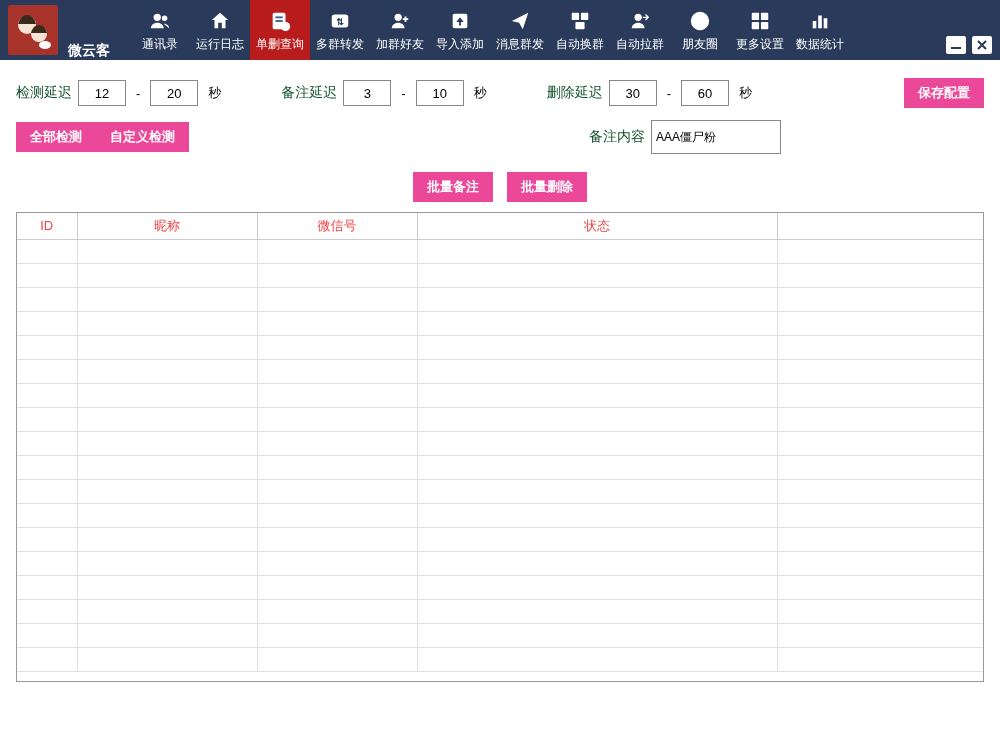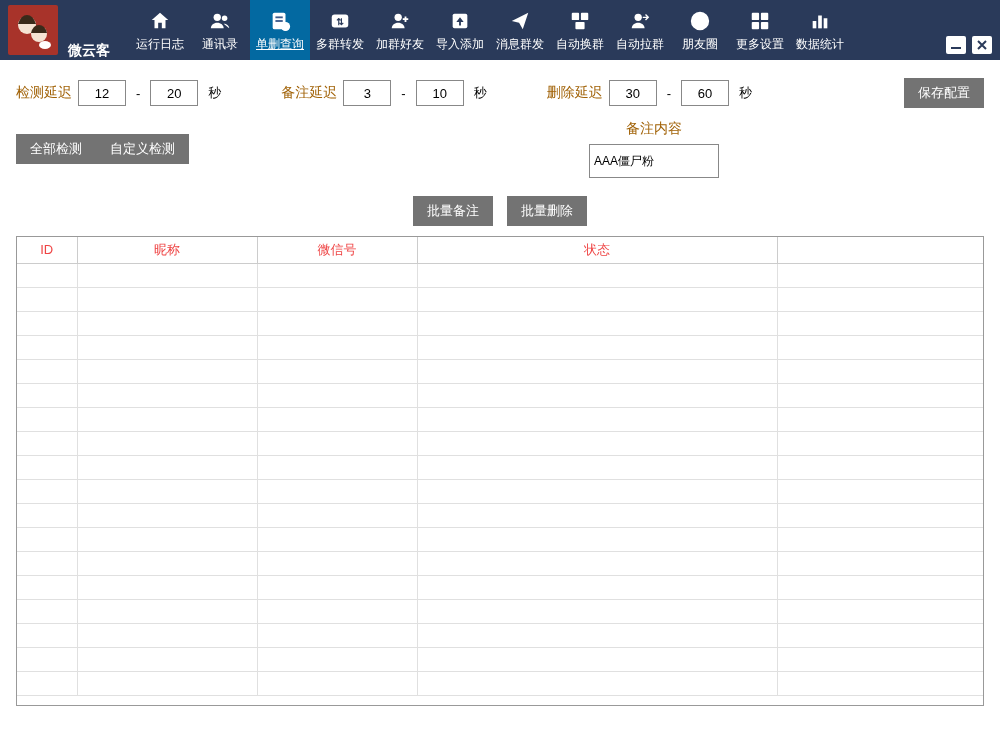--- a/index.html
+++ b/index.html
@@ -42,22 +42,21 @@
   display: flex;
   flex-direction: column;
   align-items: center;
   justify-content: center;
   color: #fff;
   font-size: 12px;
   cursor: pointer;
   padding: 4px 0;
 }
 .nav-item.active {
-  background: #0369a1;
-  text-decoration: underline;
+  background: #b91c1c;
 }
 .nav-item .icon {
   height: 26px;
   display: flex;
   align-items: center;
   justify-content: center;
   margin-bottom: 2px;
 }
 .nav-item svg { fill: #fff; }
 .win-controls {
@@ -90,46 +89,47 @@
   display: flex;
   align-items: center;
 }
 .group {
   display: flex;
   align-items: center;
   gap: 6px;
 }
 .label {
   font-size: 14px;
-  color: #a16207;
+  color: #14532d;
 }
 .num-input {
   width: 48px;
   height: 26px;
   border: 1px solid #888;
   text-align: center;
   font-size: 13px;
 }
 .text-input {
   width: 130px;
   height: 24px;
   border: 1px solid #888;
   padding: 16px 4px;
   font-size: 12px;
 }
 .dash { margin: 0 4px; }
 .unit { margin-left: 4px; }
 .btn {
-  background: #737373;
+  background: #ec4899;
   color: #fff;
   border: none;
   padding: 6px 14px;
   font-size: 13px;
   cursor: pointer;
   font-family: inherit;
+  font-weight: bold;
 }
 .btn-row {
   display: flex;
 }
 .right-btns {
   display: flex;
   justify-content: center;
   gap: 14px;
   padding: 8px 16px 10px;
 }
@@ -177,35 +177,35 @@
       <path d="M18 23 Q20 15 26 15 Q32 15 34 23" fill="#3a2a1a"></path>
       <ellipse cx="32" cy="35" rx="6" ry="4" fill="#fff"></ellipse>
     </svg>
   </div>
   <div class="app-name">微云客</div>
 
   <div class="nav">
     <div class="nav-item">
       <span class="icon">
         <svg width="22" height="22" viewBox="0 0 24 24">
-            <path d="M12 3l9 8h-3v9h-4v-6h-4v6H6v-9H3z"></path>
-          </svg>
-      </span>
-      <span>运行日志</span>
-    </div>
-    <div class="nav-item">
-      <span class="icon">
-        <svg width="22" height="22" viewBox="0 0 24 24">
             <circle cx="9" cy="8" r="4"></circle>
             <path d="M2 20c0-3.3 3.1-6 7-6s7 2.7 7 6"></path>
             <circle cx="17" cy="9" r="3"></circle>
             <path d="M16 15c3 0 6 2 6 5"></path>
           </svg>
       </span>
       <span>通讯录</span>
+    </div>
+    <div class="nav-item">
+      <span class="icon">
+        <svg width="22" height="22" viewBox="0 0 24 24">
+            <path d="M12 3l9 8h-3v9h-4v-6h-4v6H6v-9H3z"></path>
+          </svg>
+      </span>
+      <span>运行日志</span>
     </div>
     <div class="nav-item active">
       <span class="icon">
         <svg width="22" height="22" viewBox="0 0 24 24">
             <rect x="4" y="3" width="14" height="18" rx="2"></rect>
             <rect x="7" y="7" width="8" height="2" fill="#3d5a8a"></rect>
             <rect x="7" y="11" width="8" height="2" fill="#3d5a8a"></rect>
             <circle cx="18" cy="18" r="5" fill="#fff"></circle>
             <path d="M15.5 18l2 2 3-3" stroke="#3d5a8a" stroke-width="1.5" fill="none" opacity="0"></path>
             <circle cx="18" cy="18" r="4" fill="none" stroke="#fff"></circle>
@@ -344,21 +344,21 @@
       <input class="num-input" value="60" style="">
       <span class="unit">秒</span>
     </div>
     <button class="btn" style="margin-left:auto;">保存配置</button>
   </div>
   <div class="row">
     <div class="btn-row">
       <button class="btn">全部检测</button>
       <button class="btn">自定义检测</button>
     </div>
-    <div class="group" style="margin-left:400px;flex-direction:column;">
+    <div class="group" style="margin-left:400px;">
       <span class="label">备注内容</span>
       <input class="text-input" value="AAA僵尸粉" style="">
     </div>
   </div>
 </div>
 
 <div class="right-btns">
   <button class="btn">批量备注</button>
   <button class="btn">批量删除</button>
 </div>

